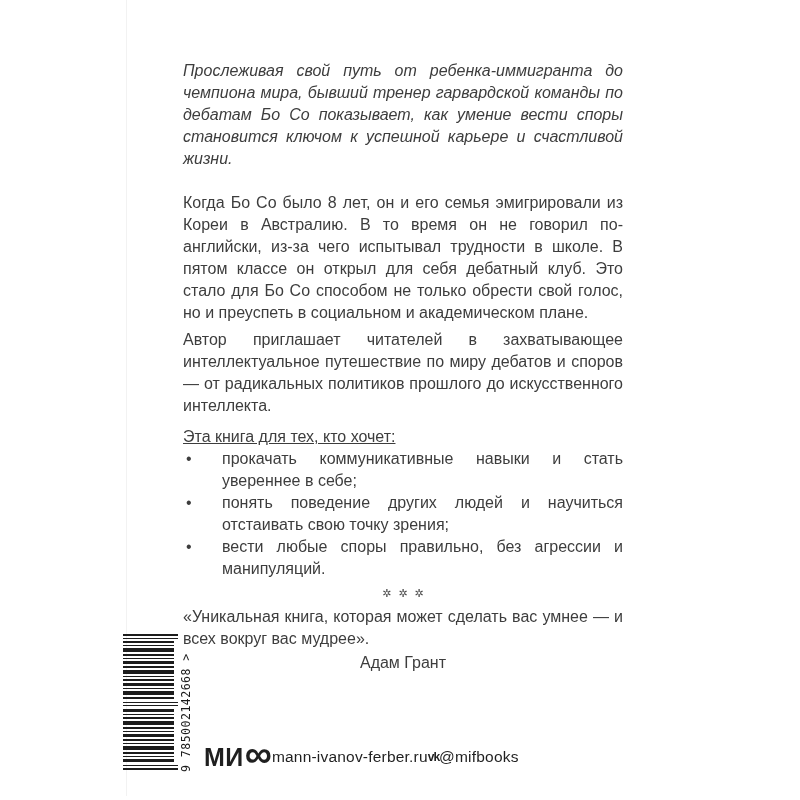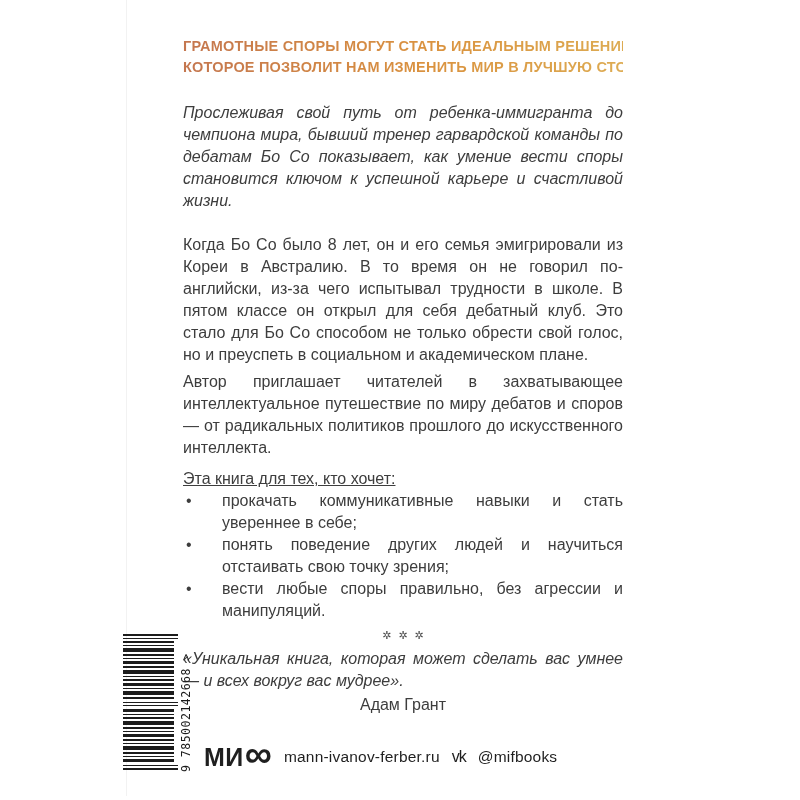--- a/index.html
+++ b/index.html
@@ -33,61 +33,57 @@
   ul.bullets{list-style:none;margin:0;padding:0;}
   ul.bullets li{display:flex;font-size:16px;line-height:22px;}
   .bullet{flex:none;width:14px;padding-left:3px;}
   .li-text{flex:1;text-align:justify;margin-left:22px;}
 
   .separator{
     margin-top:6px;text-align:center;font-size:11px;line-height:14px;
     letter-spacing:7px;padding-left:7px;color:#4a4a4a;
   }
 
-  .quote{margin:0;margin-top:6px;font-size:16px;line-height:22px;font-style:italic;text-align:justify;}
+  .quote{margin:0;margin-top:6px;font-size:16px;line-height:22px;text-align:justify;}
   .quote-author{margin:0;margin-top:2px;font-size:16px;line-height:22px;text-align:center;}
 
   
   .barcode{position:absolute;left:123px;top:633px;width:72px;height:140px;}
   .barcode-inner{
     width:140px;height:72px;
     transform:translateY(140px) rotate(-90deg);
     transform-origin:0 0;
   }
   .bars{display:block;}
   .barcode-digits{
     margin-top:1px;padding-left:1px;
     font-family:"DejaVu Sans Mono",monospace;
     font-size:11.5px;letter-spacing:0.5px;color:#1c1c1c;white-space:nowrap;
   }
 
   
   .footer{
     position:absolute;left:204px;top:740px;height:34px;
-    display:flex;align-items:center;gap:12px;color:#1f1f1f;
+    display:flex;align-items:center;color:#1f1f1f;
   }
   .mif-logo{display:flex;align-items:center;font-weight:700;line-height:30px;}
   .mi{font-size:25px;letter-spacing:0.5px;}
   .inf{font-size:38px;line-height:22px;margin-left:1px;transform:translateY(-3px);}
   .site{font-size:15.5px;font-weight:500;letter-spacing:0.2px;}
-  .vk{font-weight:400;font-size:16px;letter-spacing:-1px;font-style:normal;}
+  .vk{font-weight:700;font-size:12px;letter-spacing:-1px;font-style:normal;}
   .handle{font-size:15.5px;font-weight:500;letter-spacing:0.2px;}
 </style>
 </head>
 <body>
 
 <div class="canvas">
   <div class="book-edge"></div>
 
   <div class="content">
 
-    <div class="heading">
-      <div>ГРАМОТНЫЕ СПОРЫ МОГУТ СТАТЬ ИДЕАЛЬНЫМ РЕШЕНИЕМ,</div>
-      <div>КОТОРОЕ ПОЗВОЛИТ НАМ ИЗМЕНИТЬ МИР В ЛУЧШУЮ СТОРОНУ</div>
-    </div>
 
     <p class="para p1">Прослеживая свой путь от ребенка-иммигранта до чемпиона мира, бывший тренер гарвардской команды по дебатам Бо Со по­казывает, как умение вести споры становится ключом к успешной карьере и счастливой жизни.</p>
     <p class="para p2">Когда Бо Со было 8 лет, он и его семья эмигрировали из Кореи в Австралию. В то время он не говорил по-английски, из-за чего испытывал трудности в школе. В пятом классе он открыл для себя дебатный клуб. Это стало для Бо Со способом не только обрести свой голос, но и преуспеть в социальном и академическом плане.</p>
     <p class="para p3">Автор приглашает читателей в захватывающее интеллектуальное путешествие по миру дебатов и споров — от радикальных полити­ков прошлого до искусственного интеллекта.</p>
 
     <p class="para intro">Эта книга для тех, кто хочет:</p>
 
     <ul class="bullets">
       <li>
         <span class="bullet">•</span>

